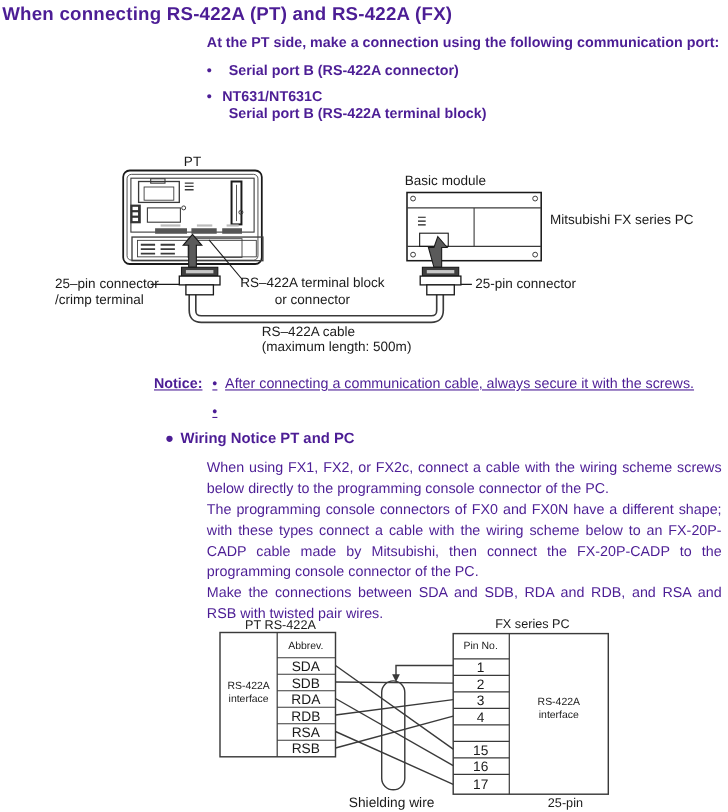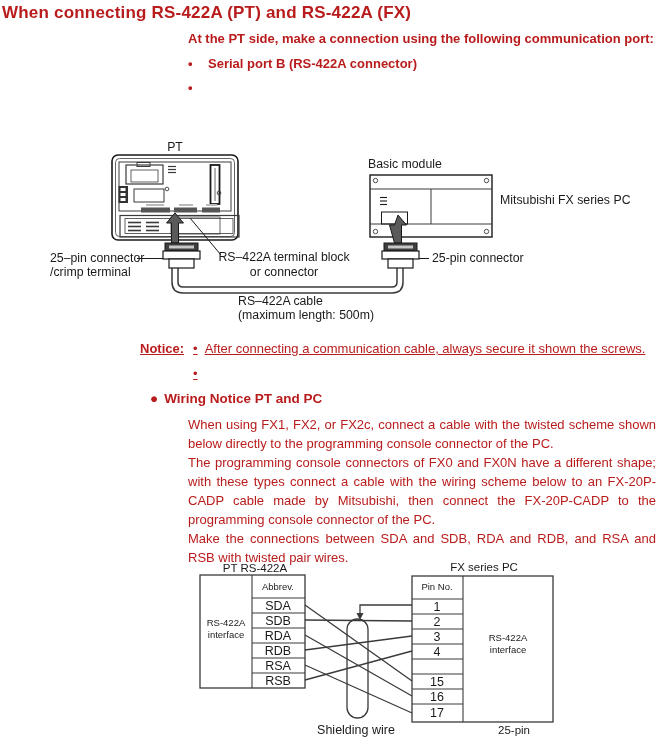--- a/index.html
+++ b/index.html
@@ -1,17 +1,17 @@
 <!DOCTYPE html>
 <html><head>
 <meta charset="utf-8">
 <style>
   html,body{margin:0;padding:0;background:#fff;}
   #page{position:relative;width:662px;height:738px;background:#ffffff;overflow:hidden;
-        font-family:"Liberation Sans","DejaVu Sans",sans-serif;color:#b91c1c;}
+        font-family:"Liberation Sans","DejaVu Sans",sans-serif;color:#4c1d95;}
   .abs{position:absolute;}
   h1#title{position:absolute;left:2px;top:3px;margin:0;font-size:17px;font-weight:bold;letter-spacing:.2px;}
   #intro-block{position:absolute;left:188px;top:31px;width:470px;font-size:13px;line-height:15px;font-weight:bold;}
   #intro-block p{margin:0 0 10px 0;}
   .port-item{display:flex;gap:6px;margin-bottom:9px;}
   .port-item .pb{width:8px;}
   .port-item .detail{margin-left:6px;text-align:center;}
   svg text{font-family:"Liberation Sans","DejaVu Sans",sans-serif;fill:#1a1a1a;}
   .t12{font-size:12.3px;}
   .t11{font-size:11.5px;}
@@ -36,20 +36,24 @@
   <div id="intro-block">
     <p>At the PT side, make a connection using the following communication port:</p>
     <div class="port-item">
       <span class="pb">•</span>
       <div>
         <div class="detail">Serial port B (RS-422A connector)</div>
       </div>
     </div>
     <div class="port-item">
       <span class="pb">•</span>
+      <div>
+        <div>NT631/NT631C</div>
+        <div class="detail">Serial port B (RS-422A terminal block)</div>
+      </div>
     </div>
   </div>
 
   <svg class="abs" style="left:0;top:138px" width="662" height="195" viewBox="0 0 662 195">
 
     <g>
       <path class="ln" stroke-width="7.5" d="M175,126 L175,144 Q175,152 183,152 L392,152 Q400,152 400,144 L400,126"></path>
       <path d="M175,126 L175,144 Q175,152 183,152 L392,152 Q400,152 400,144 L400,126" stroke="#ffffff" stroke-width="4.5" fill="none"></path>
     </g>
 
@@ -154,35 +158,35 @@
     <text class="t12" x="432" y="124">25-pin connector</text>
     <text class="t12" x="238" y="167">RS–422A cable</text>
     <text class="t12" x="238" y="181">(maximum length: 500m)</text>
   </svg>
 
   <div id="notice">
     <span class="nlabel">Notice:</span>
     <div>
       <div class="nitem">
         <span>•</span>
-        <span>After connecting a communication cable, always secure it shown the screws.</span>
+        <span>After connecting a communication cable, always secure it with the screws.</span>
       </div>
       <div class="nitem">
         <span>•</span>
       </div>
     </div>
   </div>
 
   <div id="wiring-heading">
     <span>●</span>
     <span>Wiring Notice PT and PC</span>
   </div>
 
   <div id="wiring-paragraphs">
-    <p>When using FX1, FX2, or FX2c, connect a cable with the twisted scheme shown below directly to the programming console connector of the PC.</p>
+    <p>When using FX1, FX2, or FX2c, connect a cable with the wiring scheme screws below directly to the programming console connector of the PC.</p>
     <p>The programming console connectors of FX0 and FX0N have a different shape; with these types connect a cable with the wiring scheme below to an FX-20P-CADP cable made by Mitsubishi, then connect the FX-20P-CADP to the programming console connector of the PC.</p>
     <p>Make the connections between SDA and SDB, RDA and RDB, and RSA and RSB with twisted pair wires.</p>
   </div>
 
   <svg class="abs" style="left:0;top:558px" width="662" height="180" viewBox="0 0 662 180">
 
     <g class="ln" stroke-width="1.3">
       <line x1="305" y1="47" x2="412" y2="123"></line>
       <line x1="305" y1="62" x2="412" y2="63"></line>
       <line x1="305" y1="77" x2="412" y2="138"></line>

